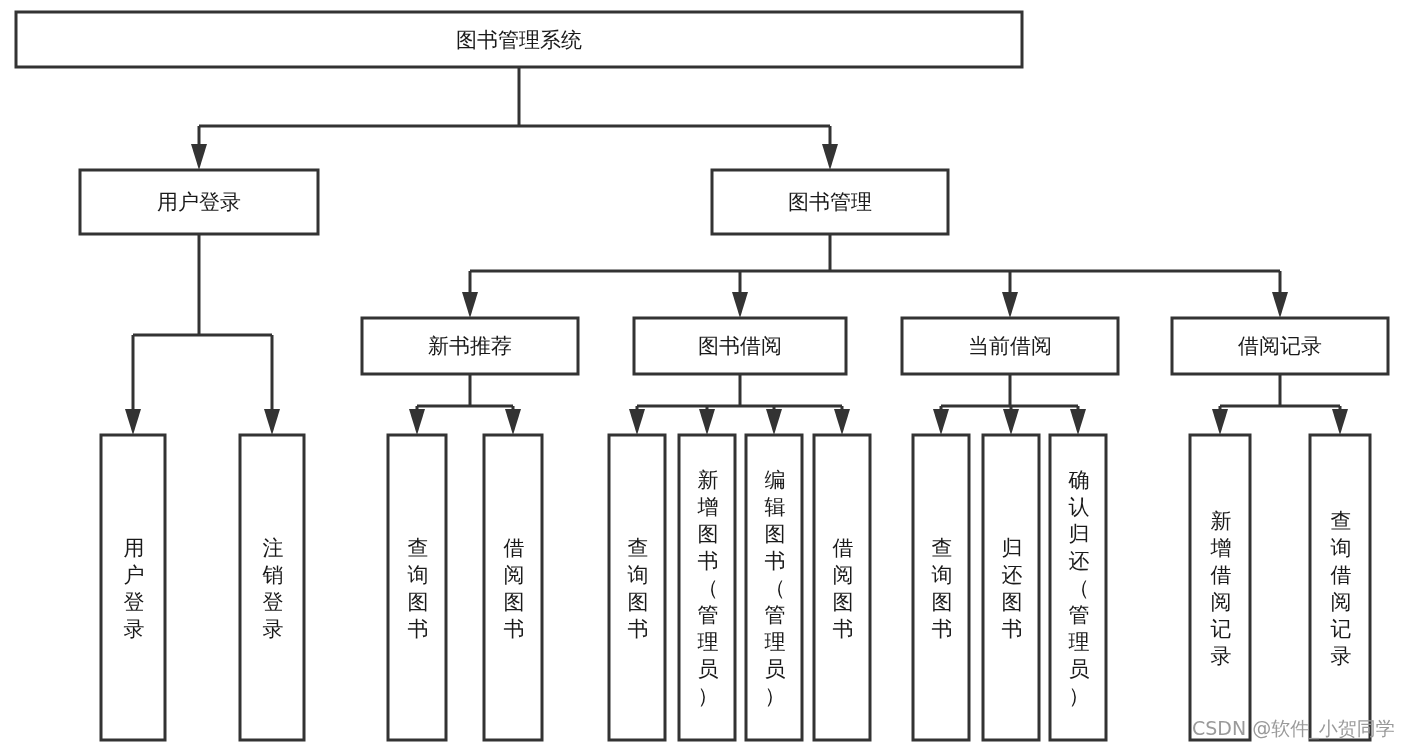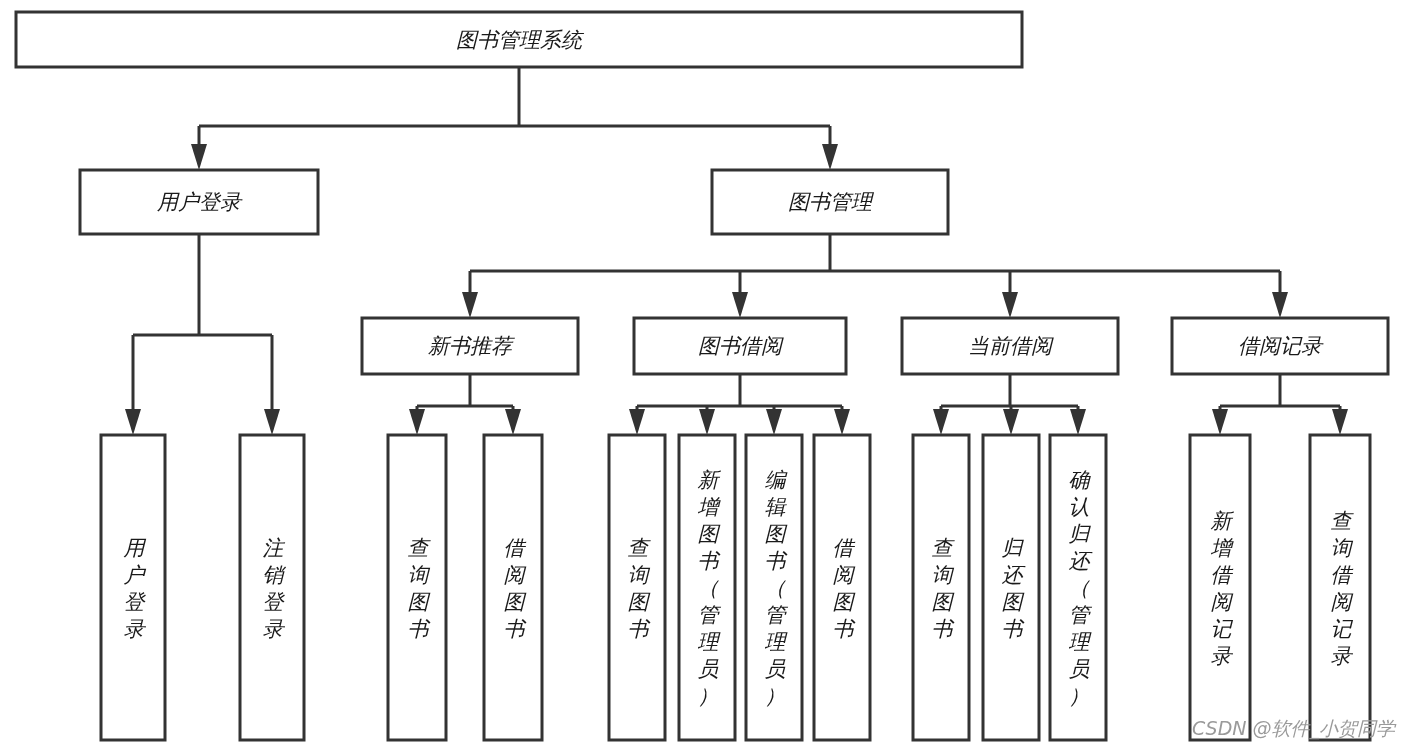--- a/index.html
+++ b/index.html
@@ -12,21 +12,20 @@
     width: 1405px;
     height: 747px;
     font-family: "DejaVu Sans", "Liberation Sans", sans-serif;
     overflow: hidden;
     position: relative;
   }
   #diagram-root {
     position: relative;
     width: 1405px;
     height: 747px;
-    font-style: italic;
   }
   svg.diagram-canvas {
     position: absolute;
     left: 0;
     top: 0;
     width: 1405px;
     height: 747px;
     display: block;
   }
   .node-rect {

